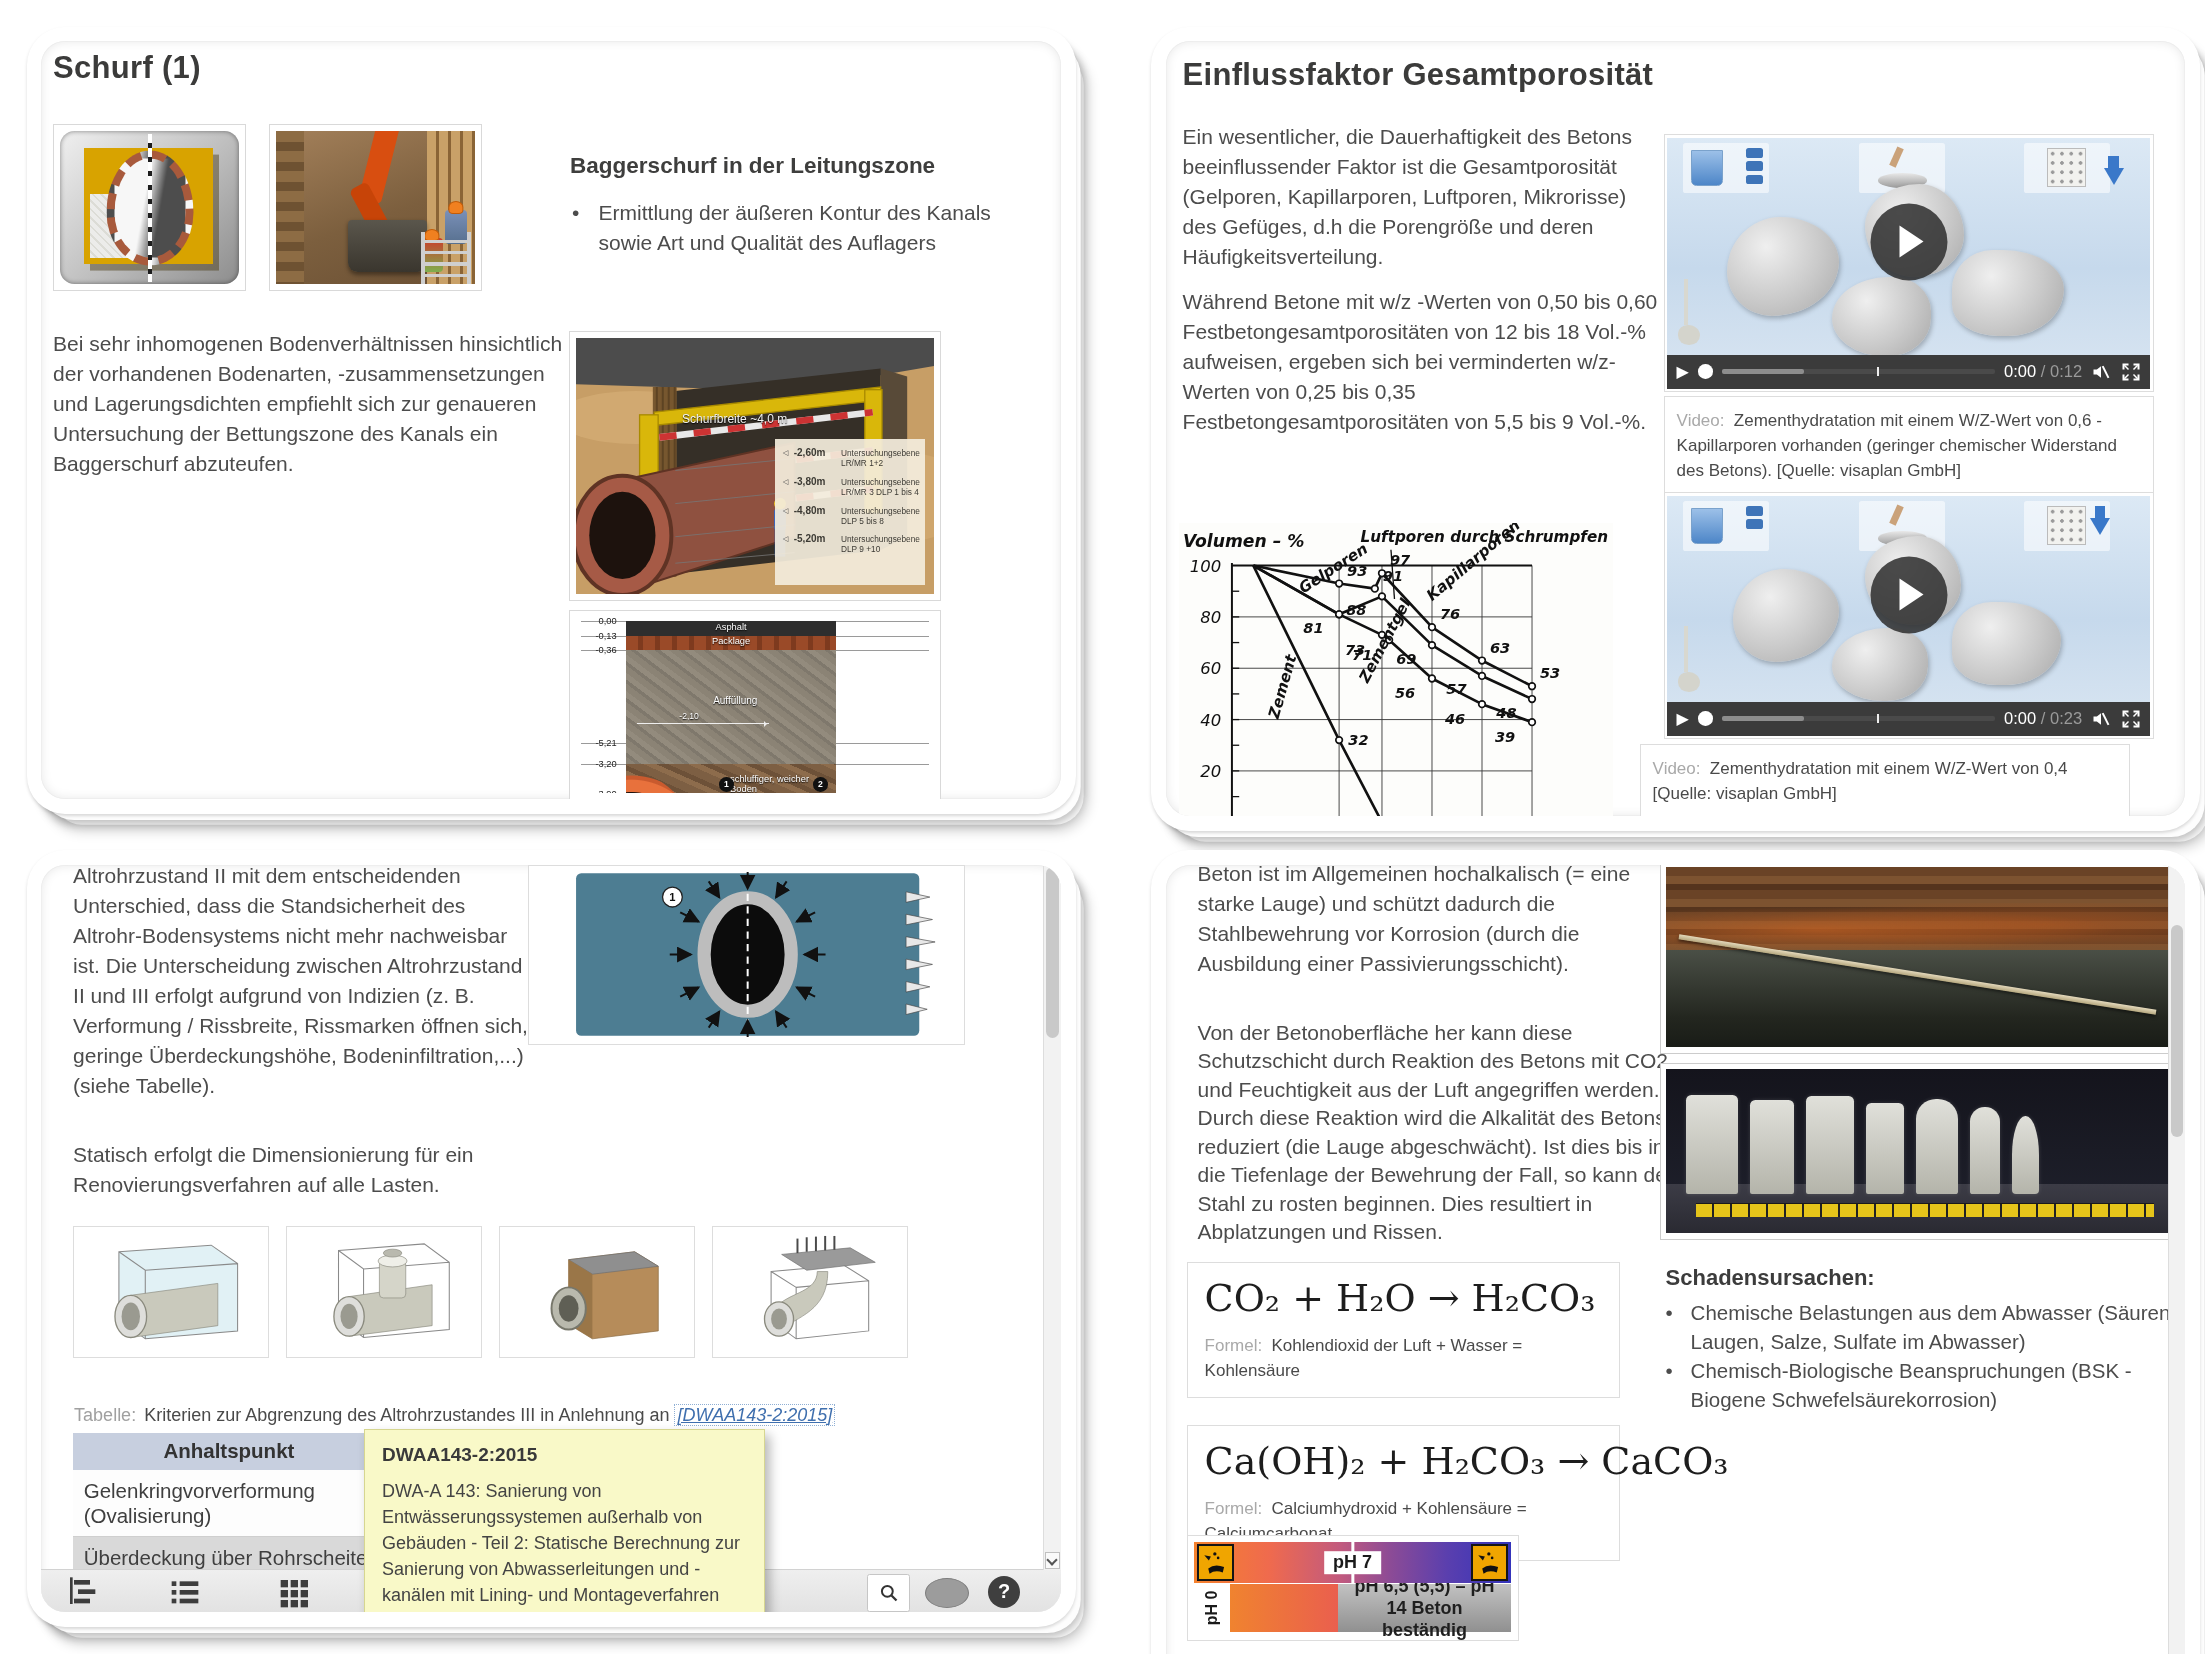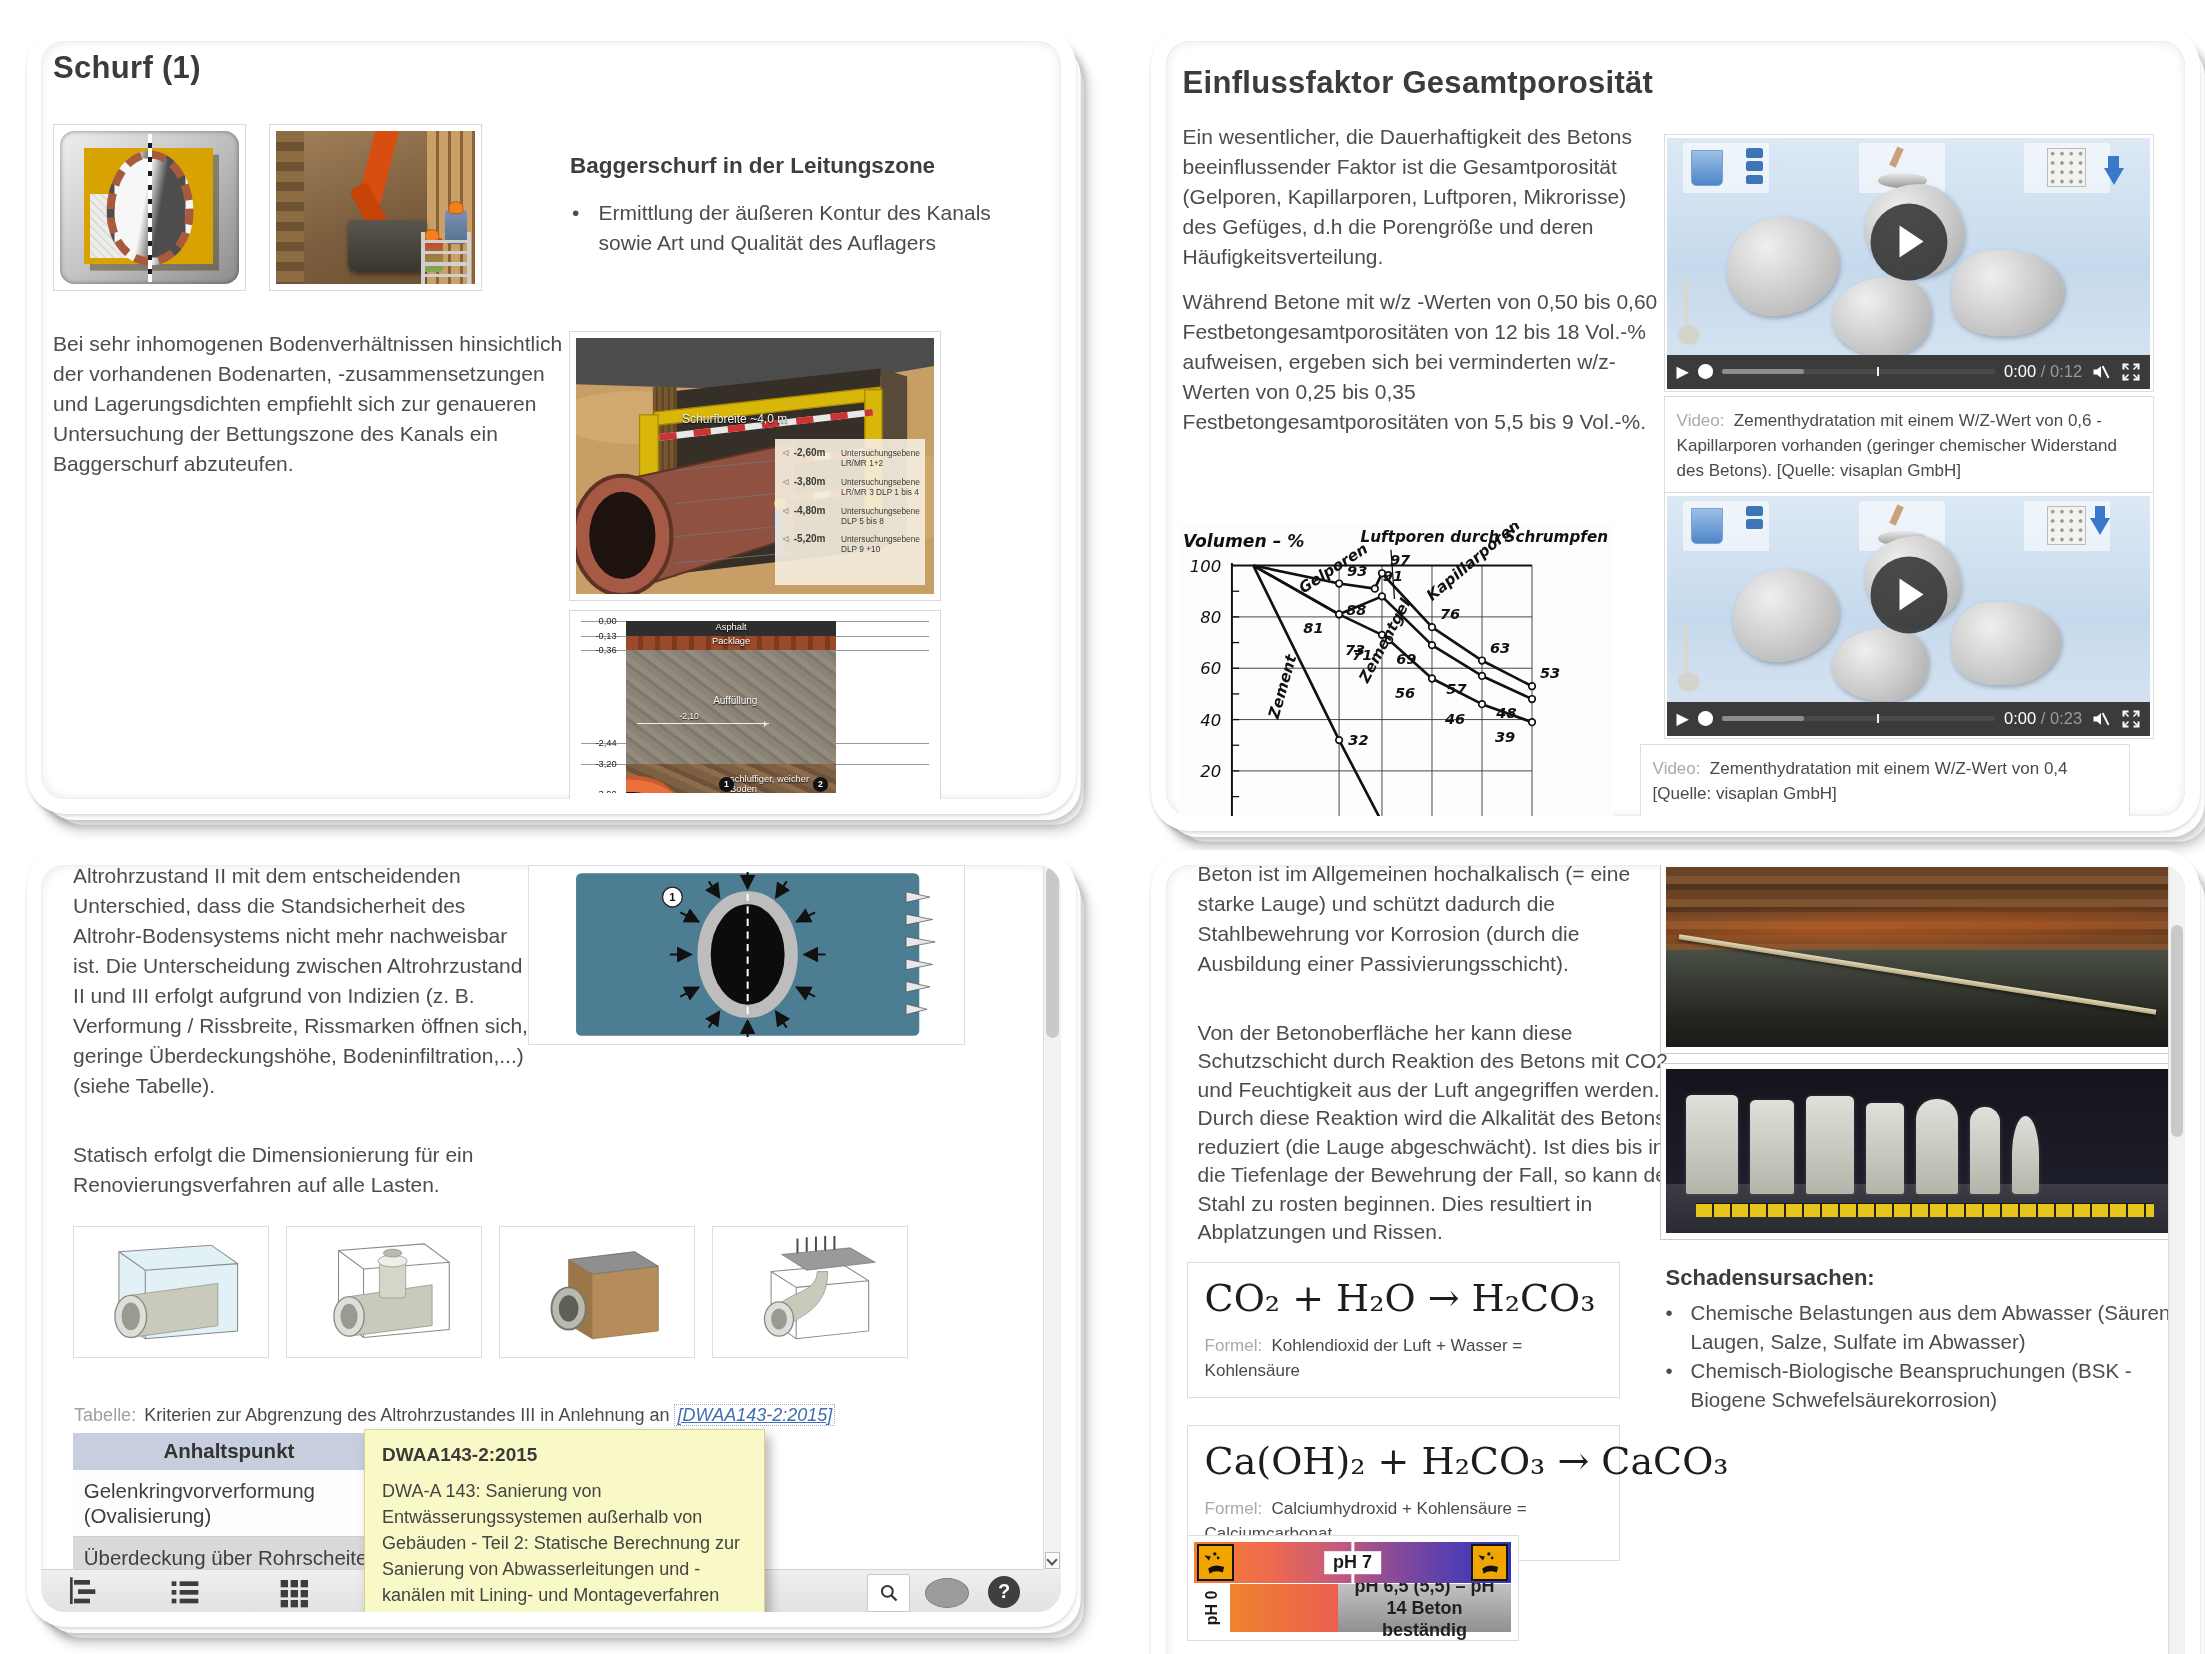--- a/index.html
+++ b/index.html
@@ -309,21 +309,21 @@
         <div class="fig-clip">
           <div class="soil">
             <div class="soil-tick" style="top:4px;"></div>
               <div class="soil-tick" style="top:18.5px;"></div>
             <div class="soil-tick" style="top:33px;"></div>
               <div class="soil-tick" style="top:126px;"></div>
             <div class="soil-tick" style="top:147px;"></div>
             <div class="soil-depth" style="top:4px;">0,00</div>
             <div class="soil-depth" style="top:18.5px;">-0,13</div>
             <div class="soil-depth" style="top:33px;">-0,36</div>
-            <div class="soil-depth" style="top:126px;">-2,44</div>
+            <div class="soil-depth" style="top:126px;">-5,21</div>
             <div class="soil-depth" style="top:147px;">-3,20</div>
             <div class="soil-depth" style="top:177px;">-3,90</div>
             <div class="soil-col">
               <div class="sb sb-asph"></div>
                 <div class="sb sb-pack"></div>
               <div class="sb sb-fill"></div>
                 <div class="sb sb-low"></div>
               <div class="soil-lab" style="left:50%;top:4.6px;font-size:9.3px;">Asphalt</div>
               <div class="soil-lab" style="left:50%;top:19px;font-size:9.3px;">Packlage</div>
               <div class="soil-lab" style="left:52%;top:78px;font-size:10px;">Auffüllung</div>
@@ -342,21 +342,21 @@
             </div>
 
           </div>
         </div>
       </figure>
     </div>
   </section>
 
   <section class="card card-tr">
     <div class="card-inner">
-      <h1 class="pgtitle" style="left:17px;top:24px;">Einflussfaktor Gesamtporosität</h1>
+      <h1 class="pgtitle" style="left:17px;top:16px;">Einflussfaktor Gesamtporosität</h1>
       <p class="body-text" style="left:17px;top:81px;width:473px;">Ein wesentlicher, die Dauerhaftigkeit des Betons beeinflussender Faktor ist die Gesamtporosität (Gelporen, Kapillarporen, Luftporen, Mikrorisse) des Gefüges, d.h die Porengröße und deren Häufigkeitsverteilung.</p>
       <p class="body-text" style="left:17px;top:246px;width:480px;">Während Betone mit w/z -Werten von 0,50 bis 0,60 Festbetongesamtporositäten von 12 bis 18 Vol.-% aufweisen, ergeben sich bei verminderten w/z-Werten von 0,25 bis 0,35 Festbetongesamtporositäten von 5,5 bis 9 Vol.-%.</p>
 
       <figure class="chart-fig" style="left:13.2px;top:482px;width:434px;height:293px;">
         <svg id="porosity-chart" width="434" height="318" viewBox="0 0 656 480">
             <line x1="242" y1="64" x2="242" y2="466" stroke="#3a3a3a" stroke-width="1.4"></line>
             <line x1="306.79999999999995" y1="64" x2="306.79999999999995" y2="466" stroke="#3a3a3a" stroke-width="1.4"></line>
             <line x1="382.40000000000003" y1="64" x2="382.40000000000003" y2="466" stroke="#3a3a3a" stroke-width="1.4"></line>
             <line x1="458" y1="64" x2="458" y2="466" stroke="#3a3a3a" stroke-width="1.4"></line>
             <line x1="533.5999999999999" y1="64" x2="533.5999999999999" y2="466" stroke="#3a3a3a" stroke-width="1.4"></line>

